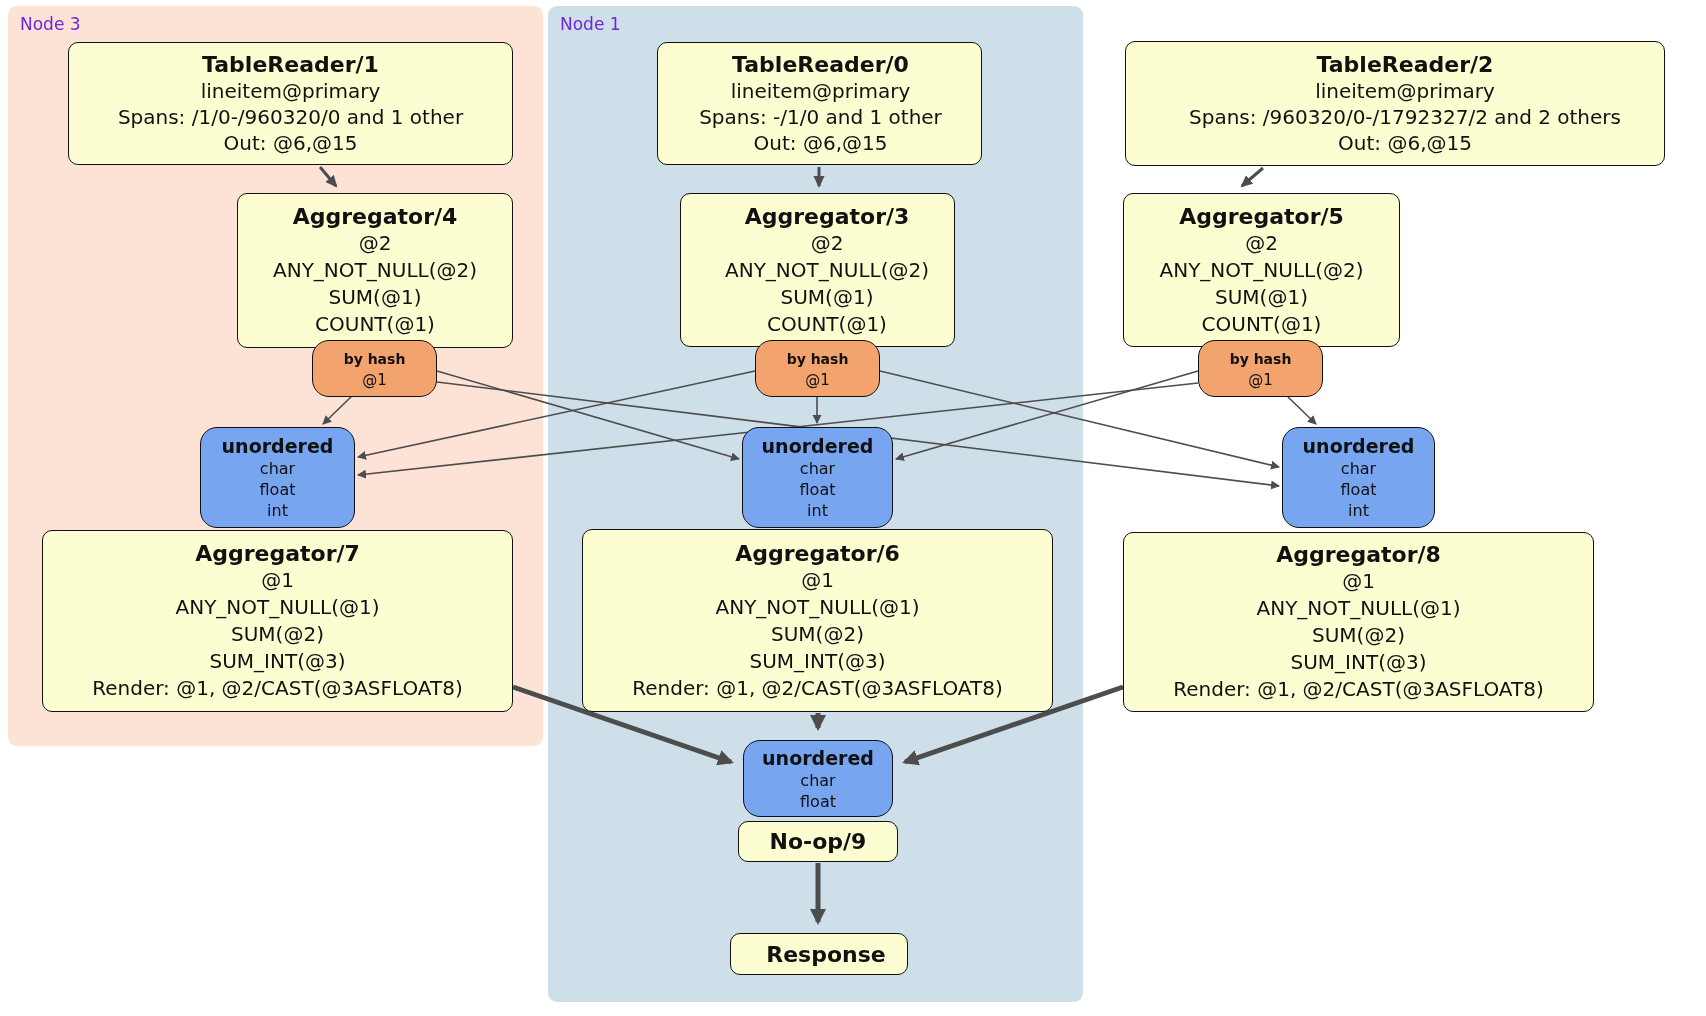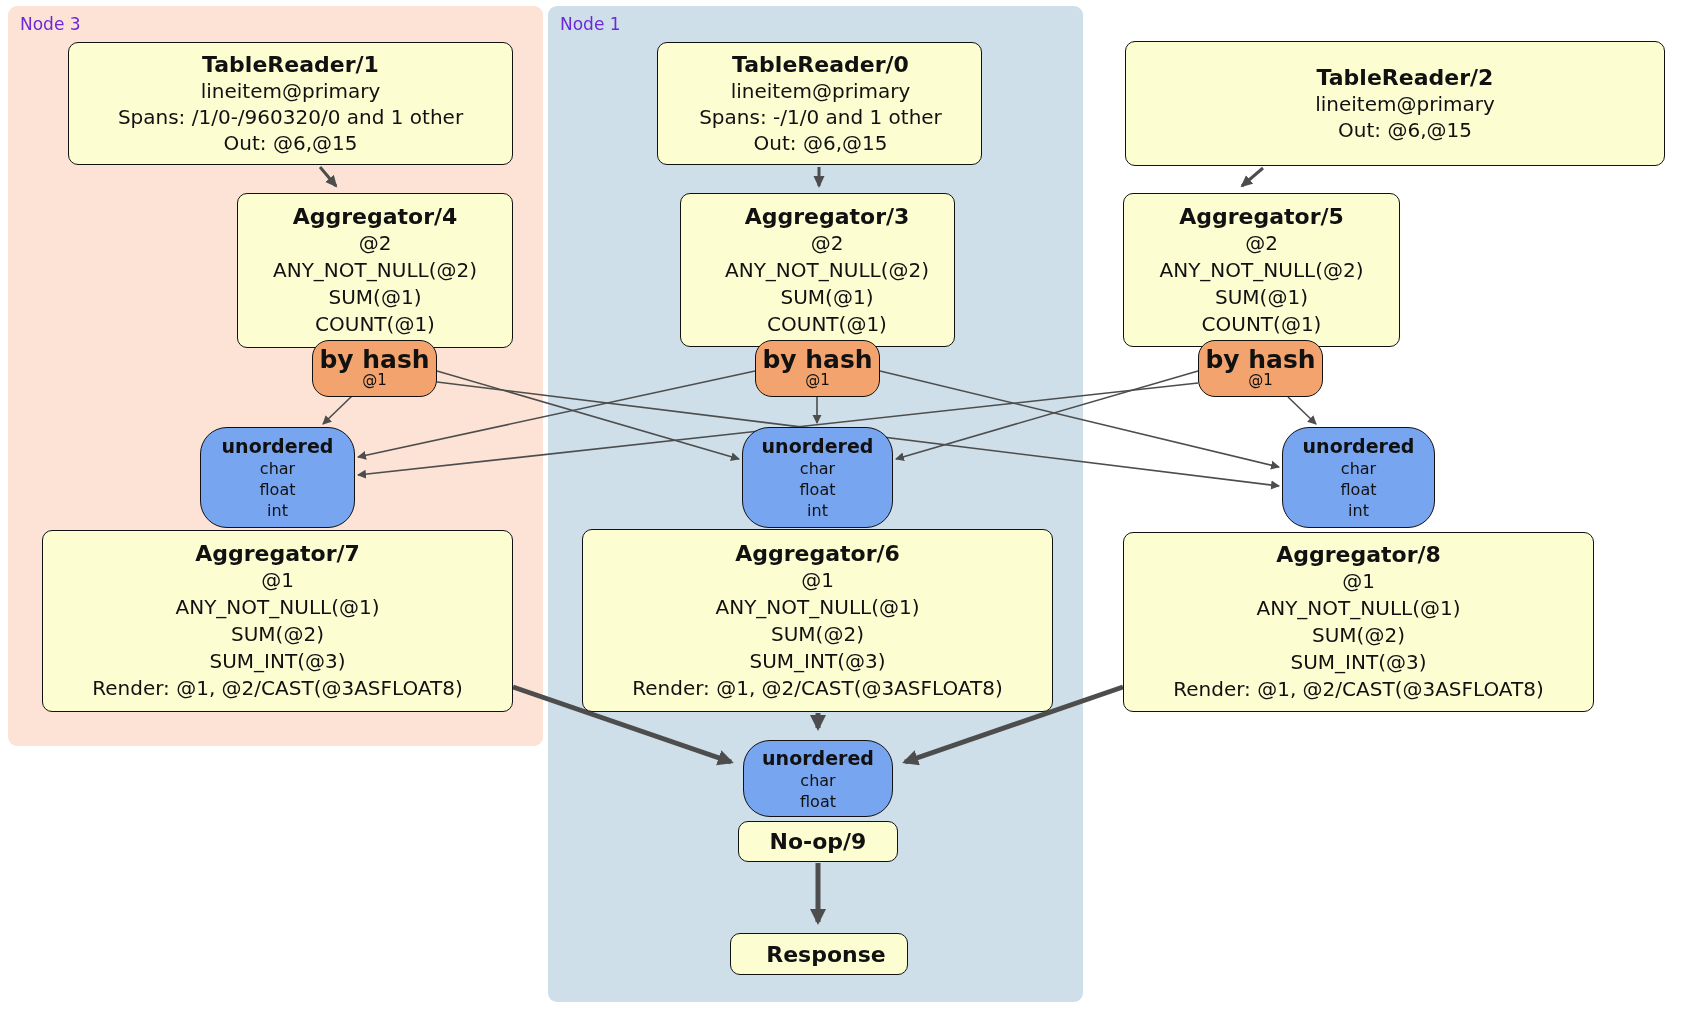--- a/index.html
+++ b/index.html
@@ -31,26 +31,26 @@
     text-align:center; padding:2px 6px;
   }
   .box .title { font-weight:bold; font-size:22px; line-height:27px; white-space:nowrap; }
   .box .line  { font-size:20px; line-height:26px; white-space:nowrap; }
   .agg .line  { line-height:27px; }
 
   .router {
     background:var(--router-fill,#f3a46e);
     border-radius:17px; z-index:3; padding:0;
   }
-  .router .title { font-size:25px; line-height:23px; }
+  .router .title { font-size:14px; line-height:23px; }
   .router .line  { font-size:15px; line-height:19px; }
 
   .sync {
     background:var(--sync-fill,#78a5f0);
-    border-radius:27px; z-index:2; padding:8px;
+    border-radius:17px; z-index:2; padding:8px;
   }
   .sync .title { font-size:19px; line-height:24px; }
   .sync .line  { font-size:16px; line-height:21px; }
 
   
   #tr1 { left:68px;  top:42px;  width:445px; height:123px; }
   #ag4 { left:237px; top:193px; width:276px; height:155px; }
   #rt3 { left:312px; top:340px; width:125px; height:57px;  }
   #sy3 { left:200px; top:427px; width:155px; height:101px; }
   #ag7 { left:42px;  top:530px; width:471px; height:182px;align-items:center; }
@@ -176,20 +176,21 @@
     <div class="line">@1</div>
     <div class="line">ANY_NOT_NULL(@1)</div>
     <div class="line">SUM(@2)</div>
     <div class="line">SUM_INT(@3)</div>
     <div class="line">Render: @1, @2/CAST(@3ASFLOAT8)</div>
   </div>
 
   <div class="box" id="tr2">
     <div class="title">TableReader/2</div>
     <div class="line">lineitem@primary</div>
+    <div class="line">Spans: /960320/0-/1792327/2 and 2 others</div>
     <div class="line">Out: @6,@15</div>
   </div>
   <div class="box agg" id="ag5">
     <div class="title">Aggregator/5</div>
     <div class="line">@2</div>
     <div class="line">ANY_NOT_NULL(@2)</div>
     <div class="line">SUM(@1)</div>
     <div class="line">COUNT(@1)</div>
   </div>
   <div class="box router" id="rt2">

